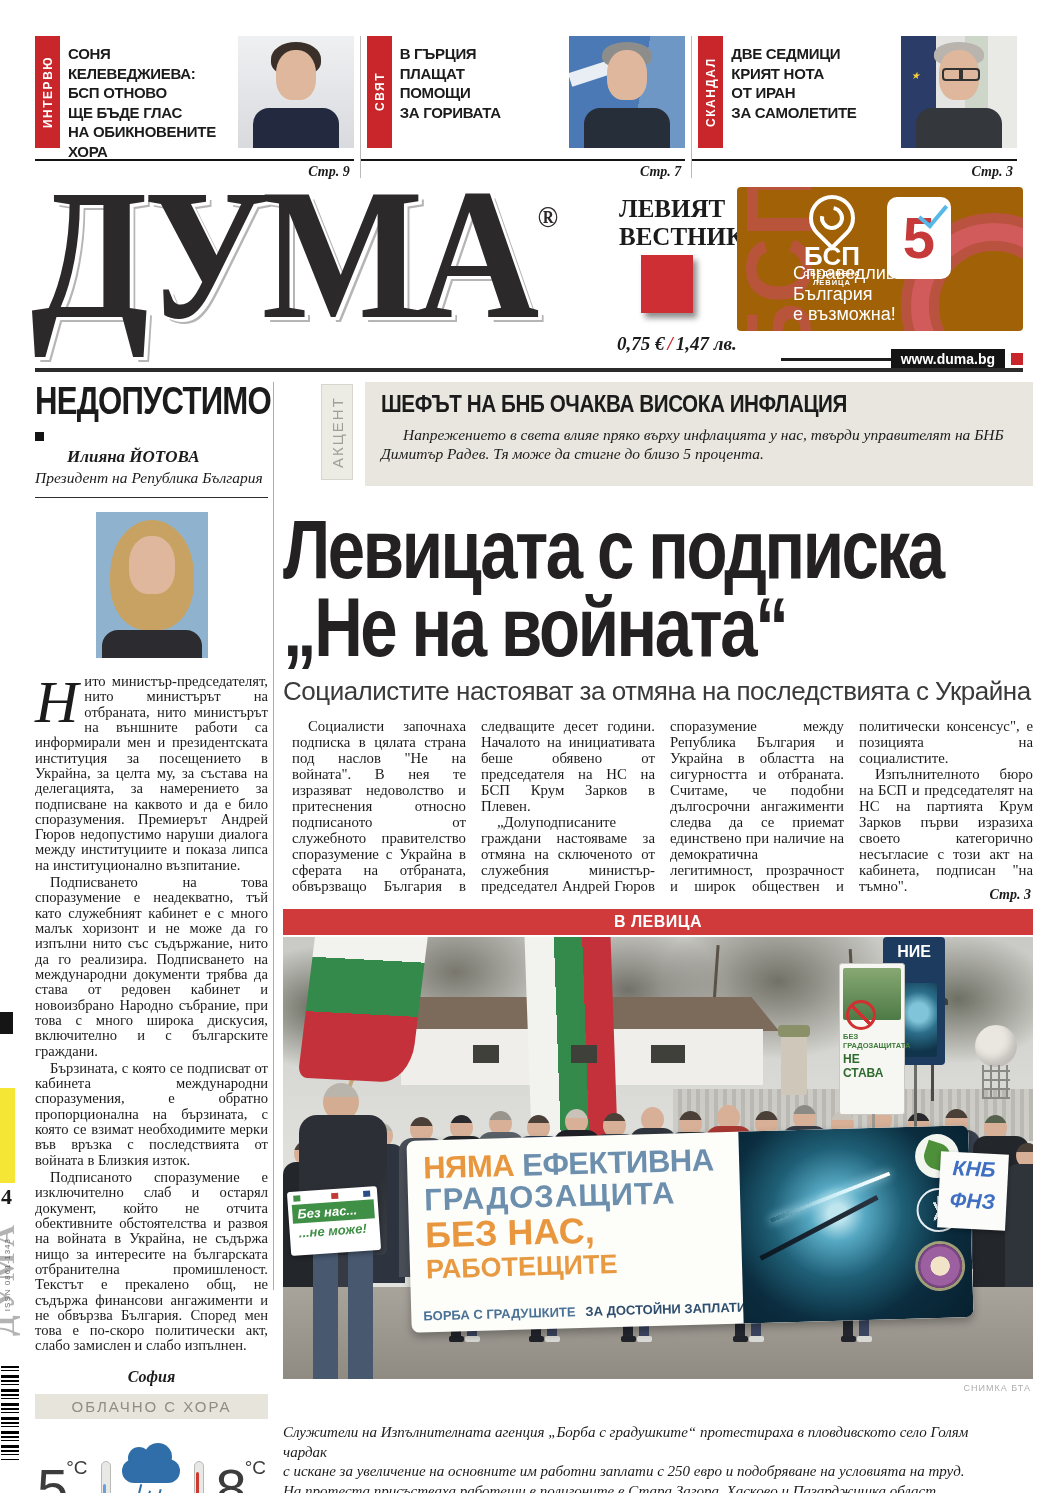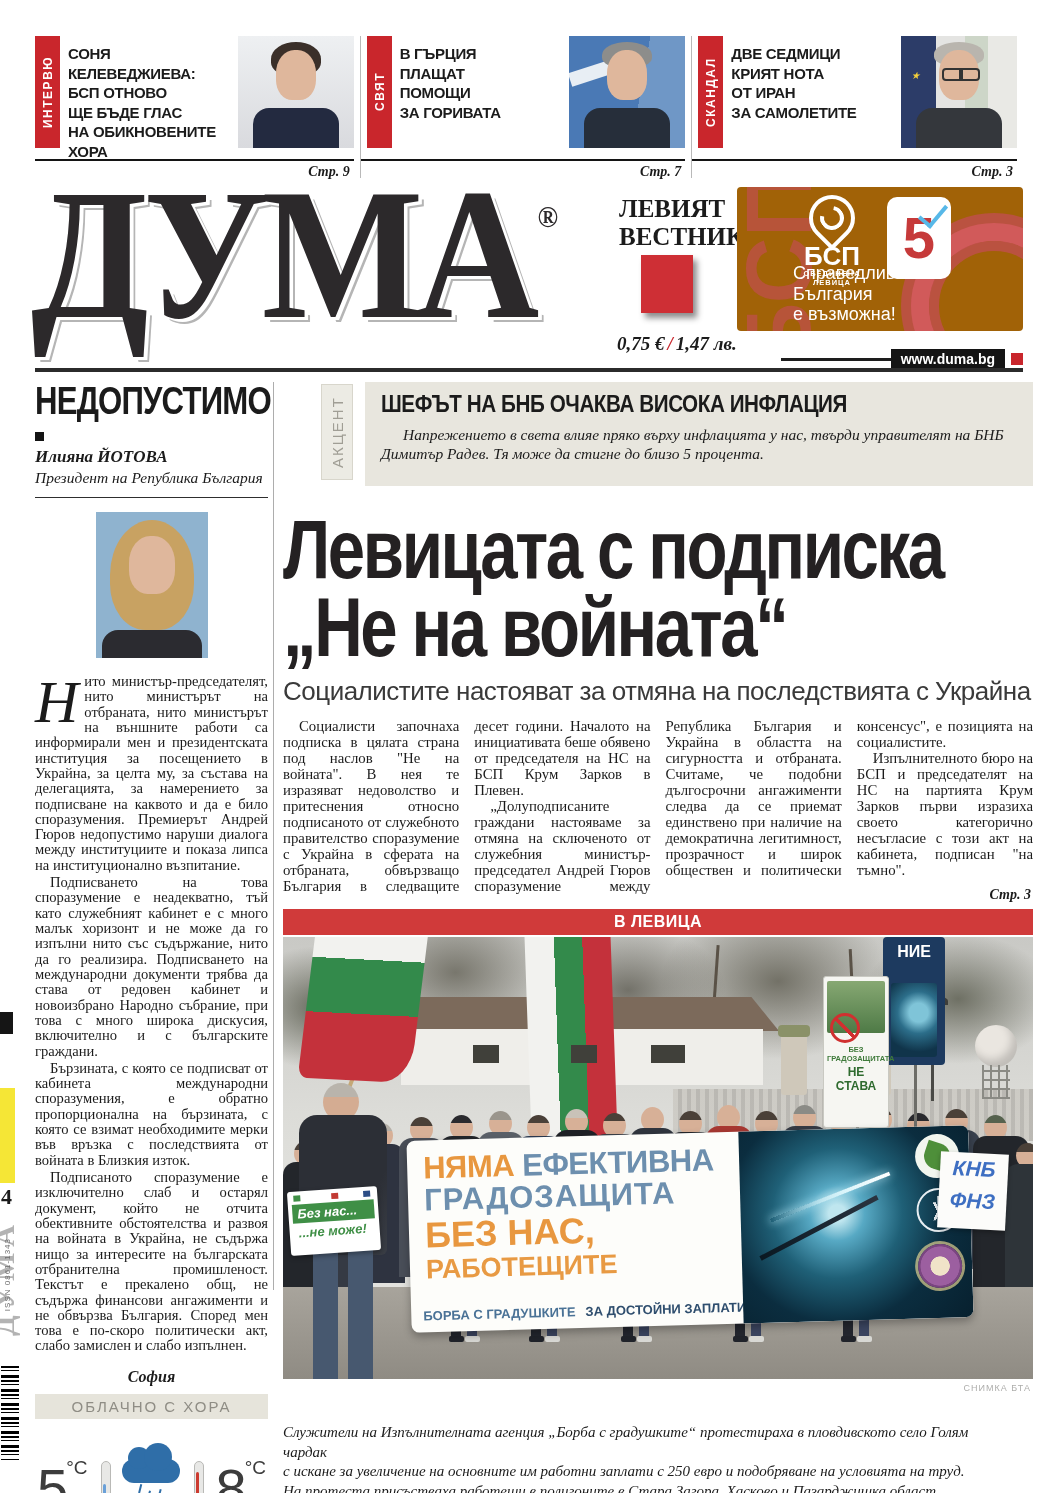--- a/index.html
+++ b/index.html
@@ -79,21 +79,21 @@
   .site-box{background:#141414;color:#fff;font:700 14px "Liberation Sans",sans-serif;padding:2px 10px;}
   .site-sq{width:12px;height:12px;background:#c9262c;margin-left:6px;}
   .thick-rule{position:absolute;top:368px;left:35px;width:988px;border-top:4px solid #2b2b2b;}
 
   
   .leftcol{position:absolute;top:382px;left:35px;width:233px;}
   .v-div{position:absolute;left:273px;top:382px;width:1px;height:908px;background:#adadad;}
   .op-title{font:700 38px/1 "Liberation Sans",sans-serif;letter-spacing:-1px;
             transform:scaleX(.82);transform-origin:0 0;white-space:nowrap;}
   .op-bullet{width:9px;height:9px;background:#141414;margin:12px 0 6px;}
-  .op-author{font:700 italic 17px "Liberation Serif",serif;}
+  .op-author{font:700 italic 17px "Liberation Serif",serif;margin-left:32px;}
   .op-role{font:italic 15.5px "Liberation Serif",serif;margin-top:2px;}
   .op-hr{border:0;border-top:1.5px solid #2e2e2e;margin:10px 0 14px;}
   .op-photo{width:112px;height:146px;margin:0 auto 16px;position:relative;background:#8fb3cf;overflow:hidden;}
   .op-photo .hair{width:84px;height:110px;margin-left:-42px;top:8px;background:#c8a262;border-radius:50% 50% 42% 42%;}
   .op-photo .face{width:46px;height:58px;margin-left:-23px;top:24px;}
   .op-photo .torso{background:#2b2b30;width:100px;margin-left:-50px;height:34px;}
   .op-body{font:14.6px/1.05 "Liberation Serif",serif;text-align:justify;}
   .op-body p{margin:0 0 2px;text-indent:15px;}
   .op-body p.first{text-indent:0;}
   .dropcap{float:left;font:italic 400 60px/.78 "Liberation Serif",serif;margin:5px 6px 0 0;}
@@ -144,21 +144,21 @@
   .accent-box{flex:1;background:#e8e6de;padding:10px 16px 8px;position:relative;height:86px;}
   .accent-h{font:700 24px/1 "Liberation Sans",sans-serif;letter-spacing:-.5px;
             transform:scaleX(.86);transform-origin:0 0;white-space:nowrap;}
   .accent-t{font:italic 15.5px/1.25 "Liberation Serif",serif;margin-top:9px;text-indent:22px;}
 
   .lead-h{margin-top:4px;height:156px;color:#242122;}
   .lead-h div{font:700 84px/0.93 "Liberation Sans",sans-serif;letter-spacing:-3px;white-space:nowrap;
               transform:scaleX(.8);transform-origin:0 0;}
   .lead-sub{font:26px "Liberation Sans",sans-serif;color:#3a3a3a;letter-spacing:-.5px;margin:10px 0 12px;}
   .lead-body{position:relative;height:184px;column-count:4;column-gap:15px;column-fill:auto;
-             font:14.8px/1.08 "Liberation Serif",serif;text-align:justify;overflow:hidden;}
+             font:14.8px/1.08 "Liberation Serif",serif;text-align:justify;overflow:hidden;margin-left:9px;}
   .lead-body p{margin:0;text-indent:16px;}
   .lead-body p.first{text-indent:16px;}
   .lead-page{position:absolute;right:2px;bottom:0;font:700 italic 14px "Liberation Serif",serif;background:#fff;padding:0 0 0 8px;}
   .kadar{margin-top:6px;background:#d03a3a;color:#fff;text-align:center;
          font:700 16px/26px "Liberation Sans",sans-serif;letter-spacing:.5px;height:26px;}
 
   
   .photo{position:relative;height:442px;margin-top:2px;overflow:hidden;
          background:linear-gradient(#c9c9c5,#dcdcd8 40%,#e2e2de 60%);}
   .ph-trees{position:absolute;inset:0;background:
@@ -196,22 +196,22 @@
   .flag{position:absolute;}
   .flag.f1{left:24px;top:-8px;width:112px;height:152px;transform:rotate(7deg) skewY(-4deg);
      background:linear-gradient(180deg,#f2f2ef 0 20%,#338a4b 20% 56%,#c4313b 56%);border-radius:0 0 26% 8%;}
   .flag.f2{left:246px;top:-6px;width:86px;height:268px;transform:rotate(-2deg);
      background:linear-gradient(90deg,#f2f2ef 0 34%,#338a4b 34% 67%,#c4313b 67%);border-radius:0 0 36px 10px;}
   .nie{position:absolute;left:600px;top:0;width:62px;height:128px;background:#1d3a5f;border-radius:4px;
        color:#fff;text-align:center;font:700 16px/1.2 "Liberation Sans",sans-serif;padding-top:5px;box-sizing:border-box;z-index:2;}
   .nie::before{content:"";position:absolute;left:50%;top:100%;width:3px;height:72px;background:#6d6d68;}
   .nie::after{content:"";position:absolute;left:8px;bottom:8px;right:8px;height:74px;border-radius:3px;
        background:radial-gradient(circle at 60% 40%,#7fc4d8 0 18%,#2c6e8a 40%,#10344a 75%);}
-  .nostava{position:absolute;left:540px;top:26px;width:66px;height:152px;background:#f6f6f2;border:1px solid #c9c9c2;
-           border-radius:3px;text-align:center;padding:4px 3px;box-sizing:border-box;z-index:2;margin-top:13px;}
+  .nostava{position:absolute;left:556px;top:26px;width:66px;height:152px;background:#f6f6f2;border:1px solid #c9c9c2;
+           border-radius:3px;padding:4px 3px;box-sizing:border-box;z-index:2;}
   .nostava::before{content:"";position:absolute;left:50%;top:100%;width:3px;height:110px;background:#9a9a92;}
   .ns-img{height:52px;border-radius:2px;background:linear-gradient(#87a873,#4e7a46);position:relative;}
   .ns-img::after{content:"";position:absolute;left:3px;bottom:-10px;width:24px;height:24px;border:3px solid #d03030;border-radius:50%;
         background:linear-gradient(45deg,transparent 44%,#d03030 44% 56%,transparent 56%);}
   .ns-small{margin-top:12px;font:700 7.5px/1.2 "Liberation Sans",sans-serif;color:#3e7a3a;white-space:pre-line;}
   .ns-big{font:700 12px "Liberation Sans",sans-serif;color:#2f6b2f;margin-top:2px;}
   .crowd{position:absolute;left:0;top:148px;right:0;height:210px;}
   .pp{position:absolute;width:46px;height:160px;}
   .pp::before{content:"";position:absolute;left:11px;top:0;width:23px;height:25px;border-radius:50%;
       background:linear-gradient(var(--hair,#4a4038) 0 34%,var(--skin,#d7b097) 34%);}

